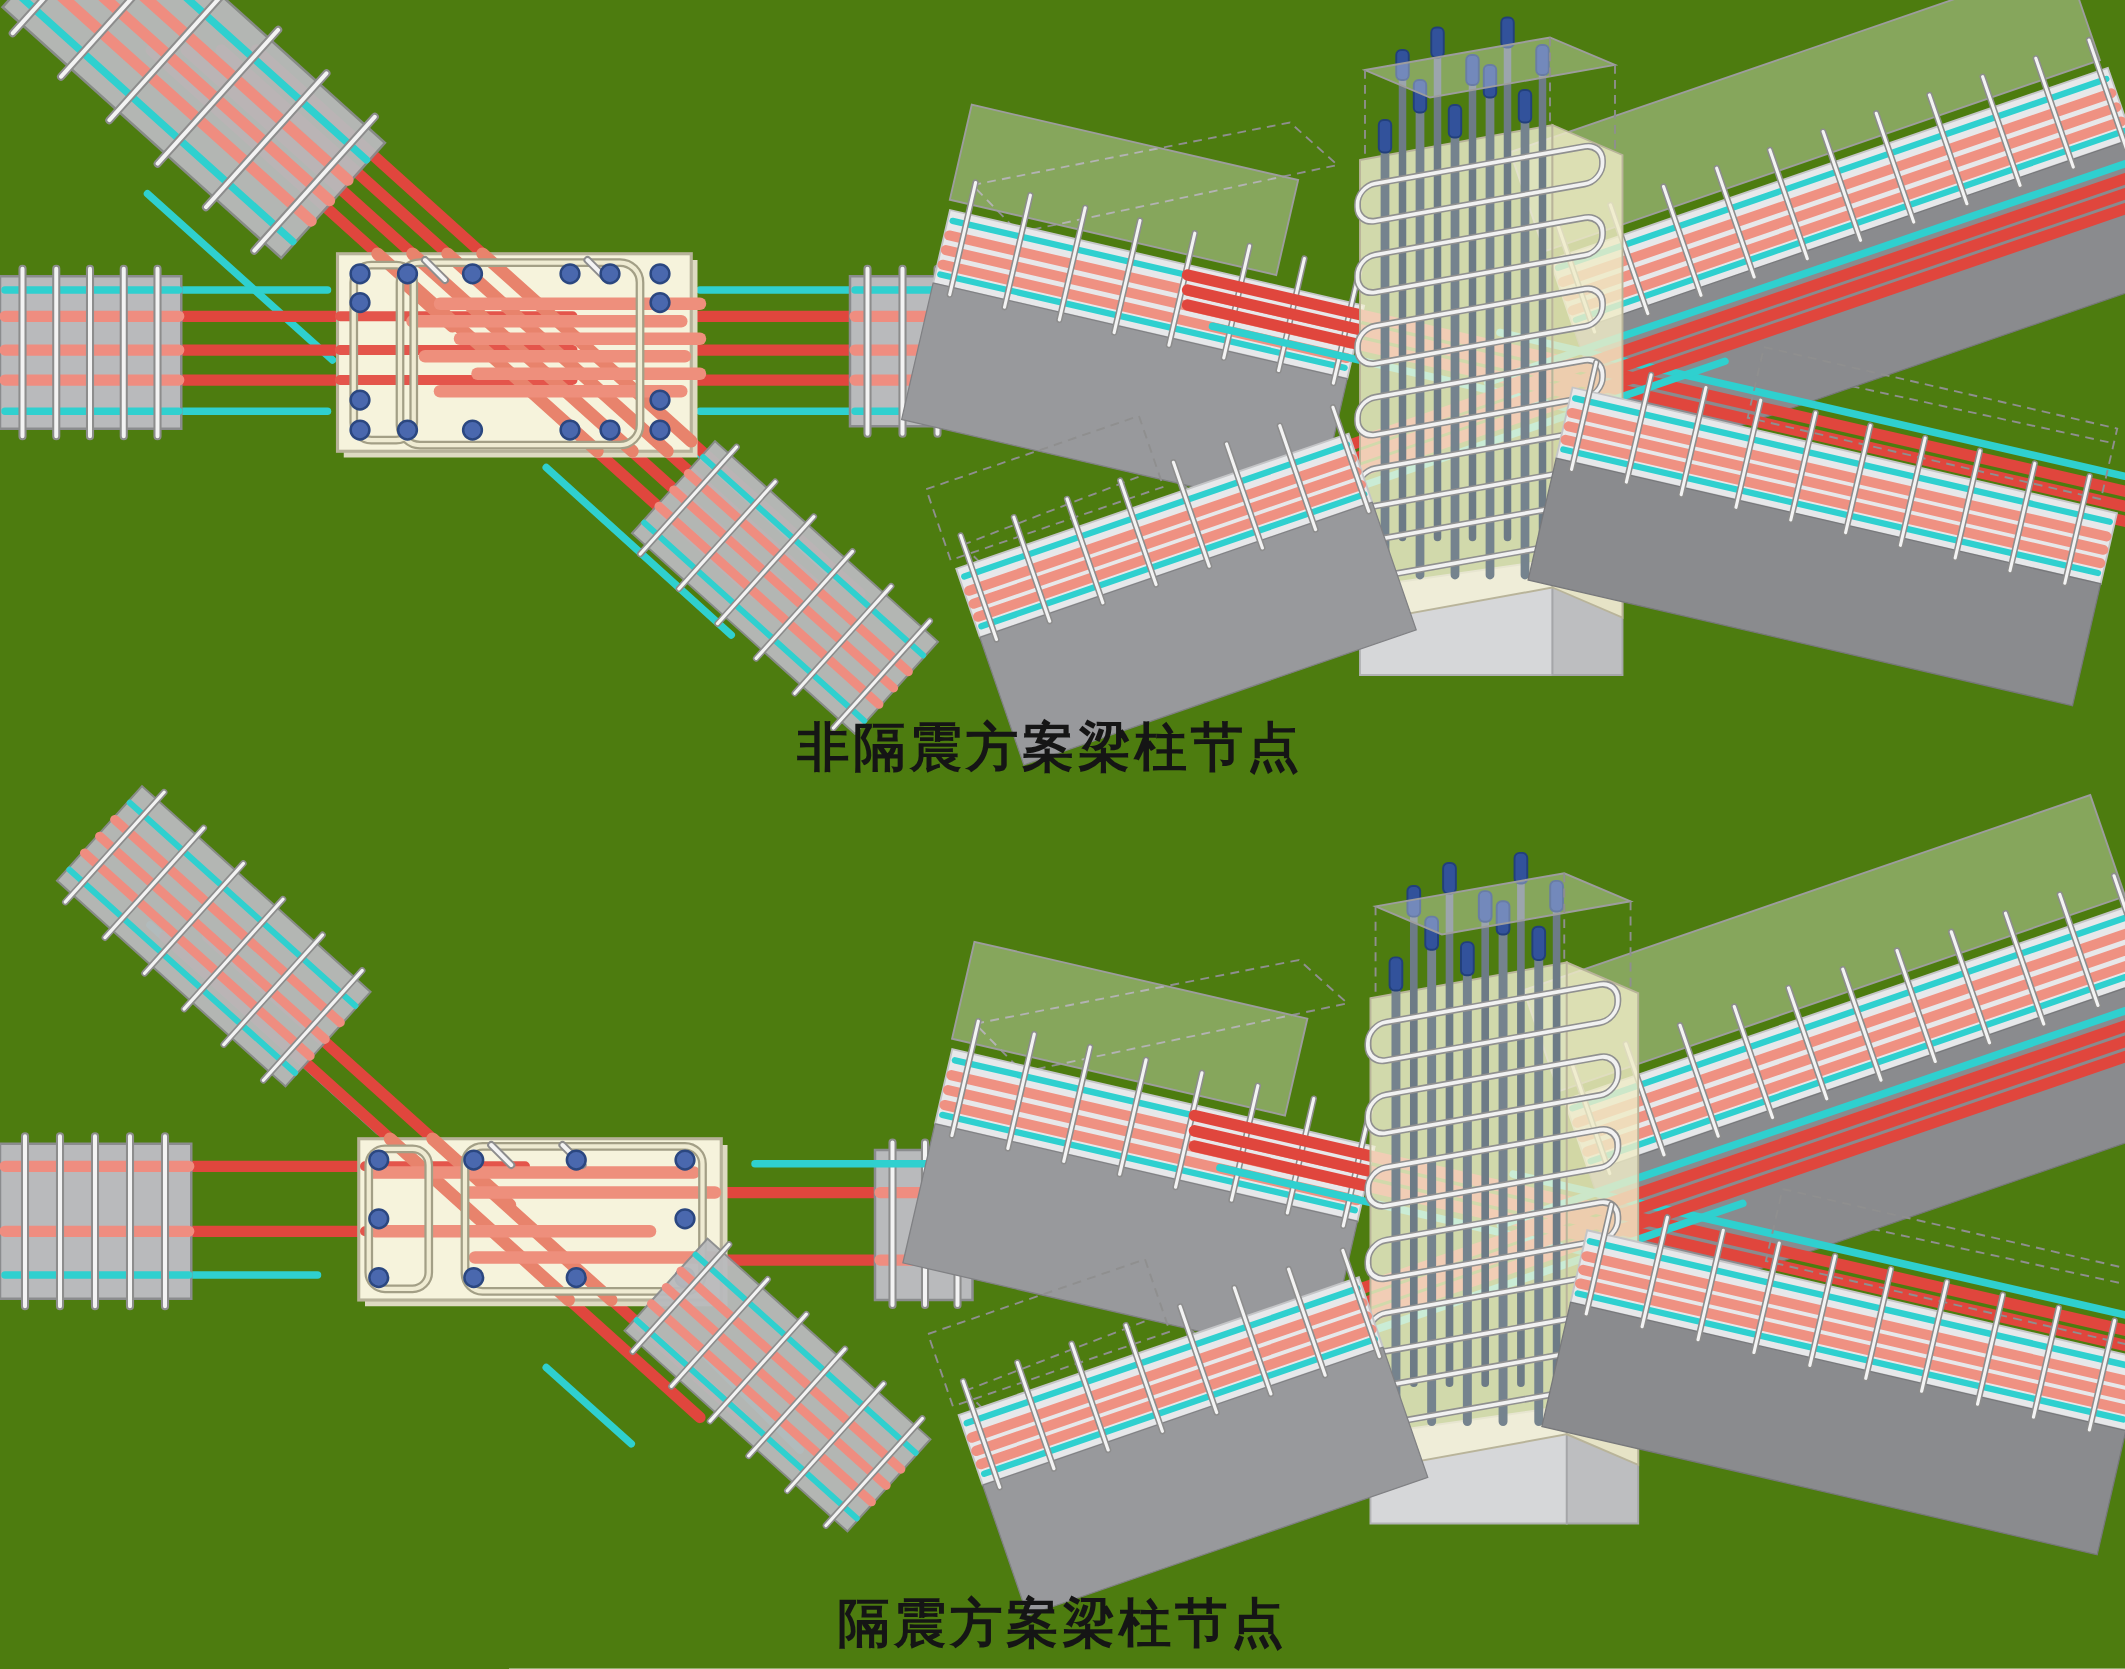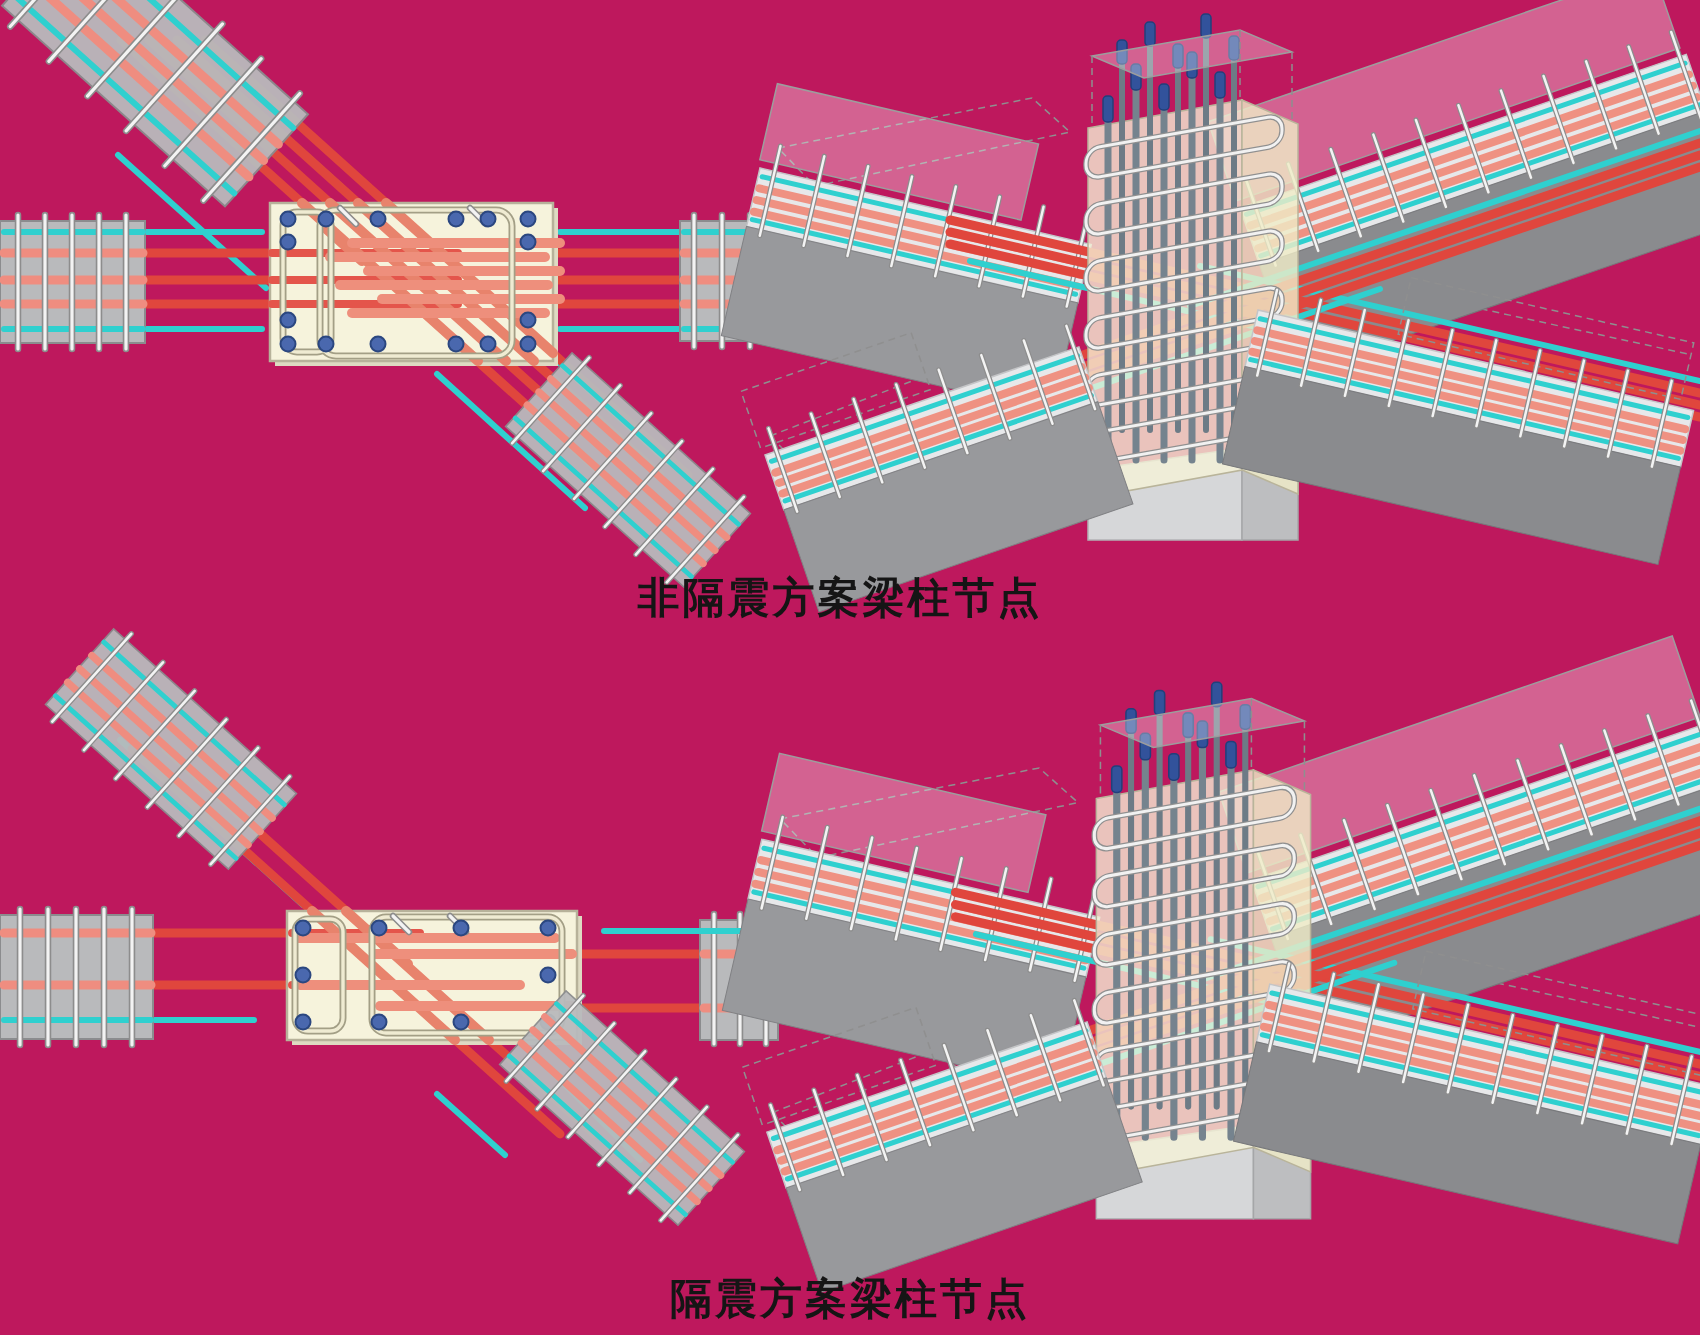--- a/index.html
+++ b/index.html
@@ -1,16 +1,16 @@
 <!DOCTYPE html>
 <html><head>
 <meta charset="utf-8">
 <style>
   html,body{margin:0;padding:0;background:#ffffff;}
-  .stage{position:relative;width:1700px;height:1335px;background:#be185d;overflow:hidden;
+  .stage{position:relative;width:1700px;height:1335px;background:#4d7c0f;overflow:hidden;
          font-family:"Liberation Sans",sans-serif;}
   svg{display:block;}
   .caption{font-family:"Liberation Sans","DejaVu Sans",sans-serif;font-size:42px;font-weight:700;
            fill:#151515;letter-spacing:3px;}
   
   .red    {stroke:#e0463d;stroke-width:9;fill:none;stroke-linecap:round;}
   .redIn  {stroke:#e4554b;stroke-width:8;fill:none;stroke-linecap:round;}
   .salmon {stroke:#ee8f7c;stroke-width:10;fill:none;stroke-linecap:round;}
   .salmonRow{stroke:#ef8d80;stroke-width:9;fill:none;stroke-linecap:round;}
   .salmonD{stroke:#e8836c;stroke-width:10;fill:none;stroke-linecap:round;}

